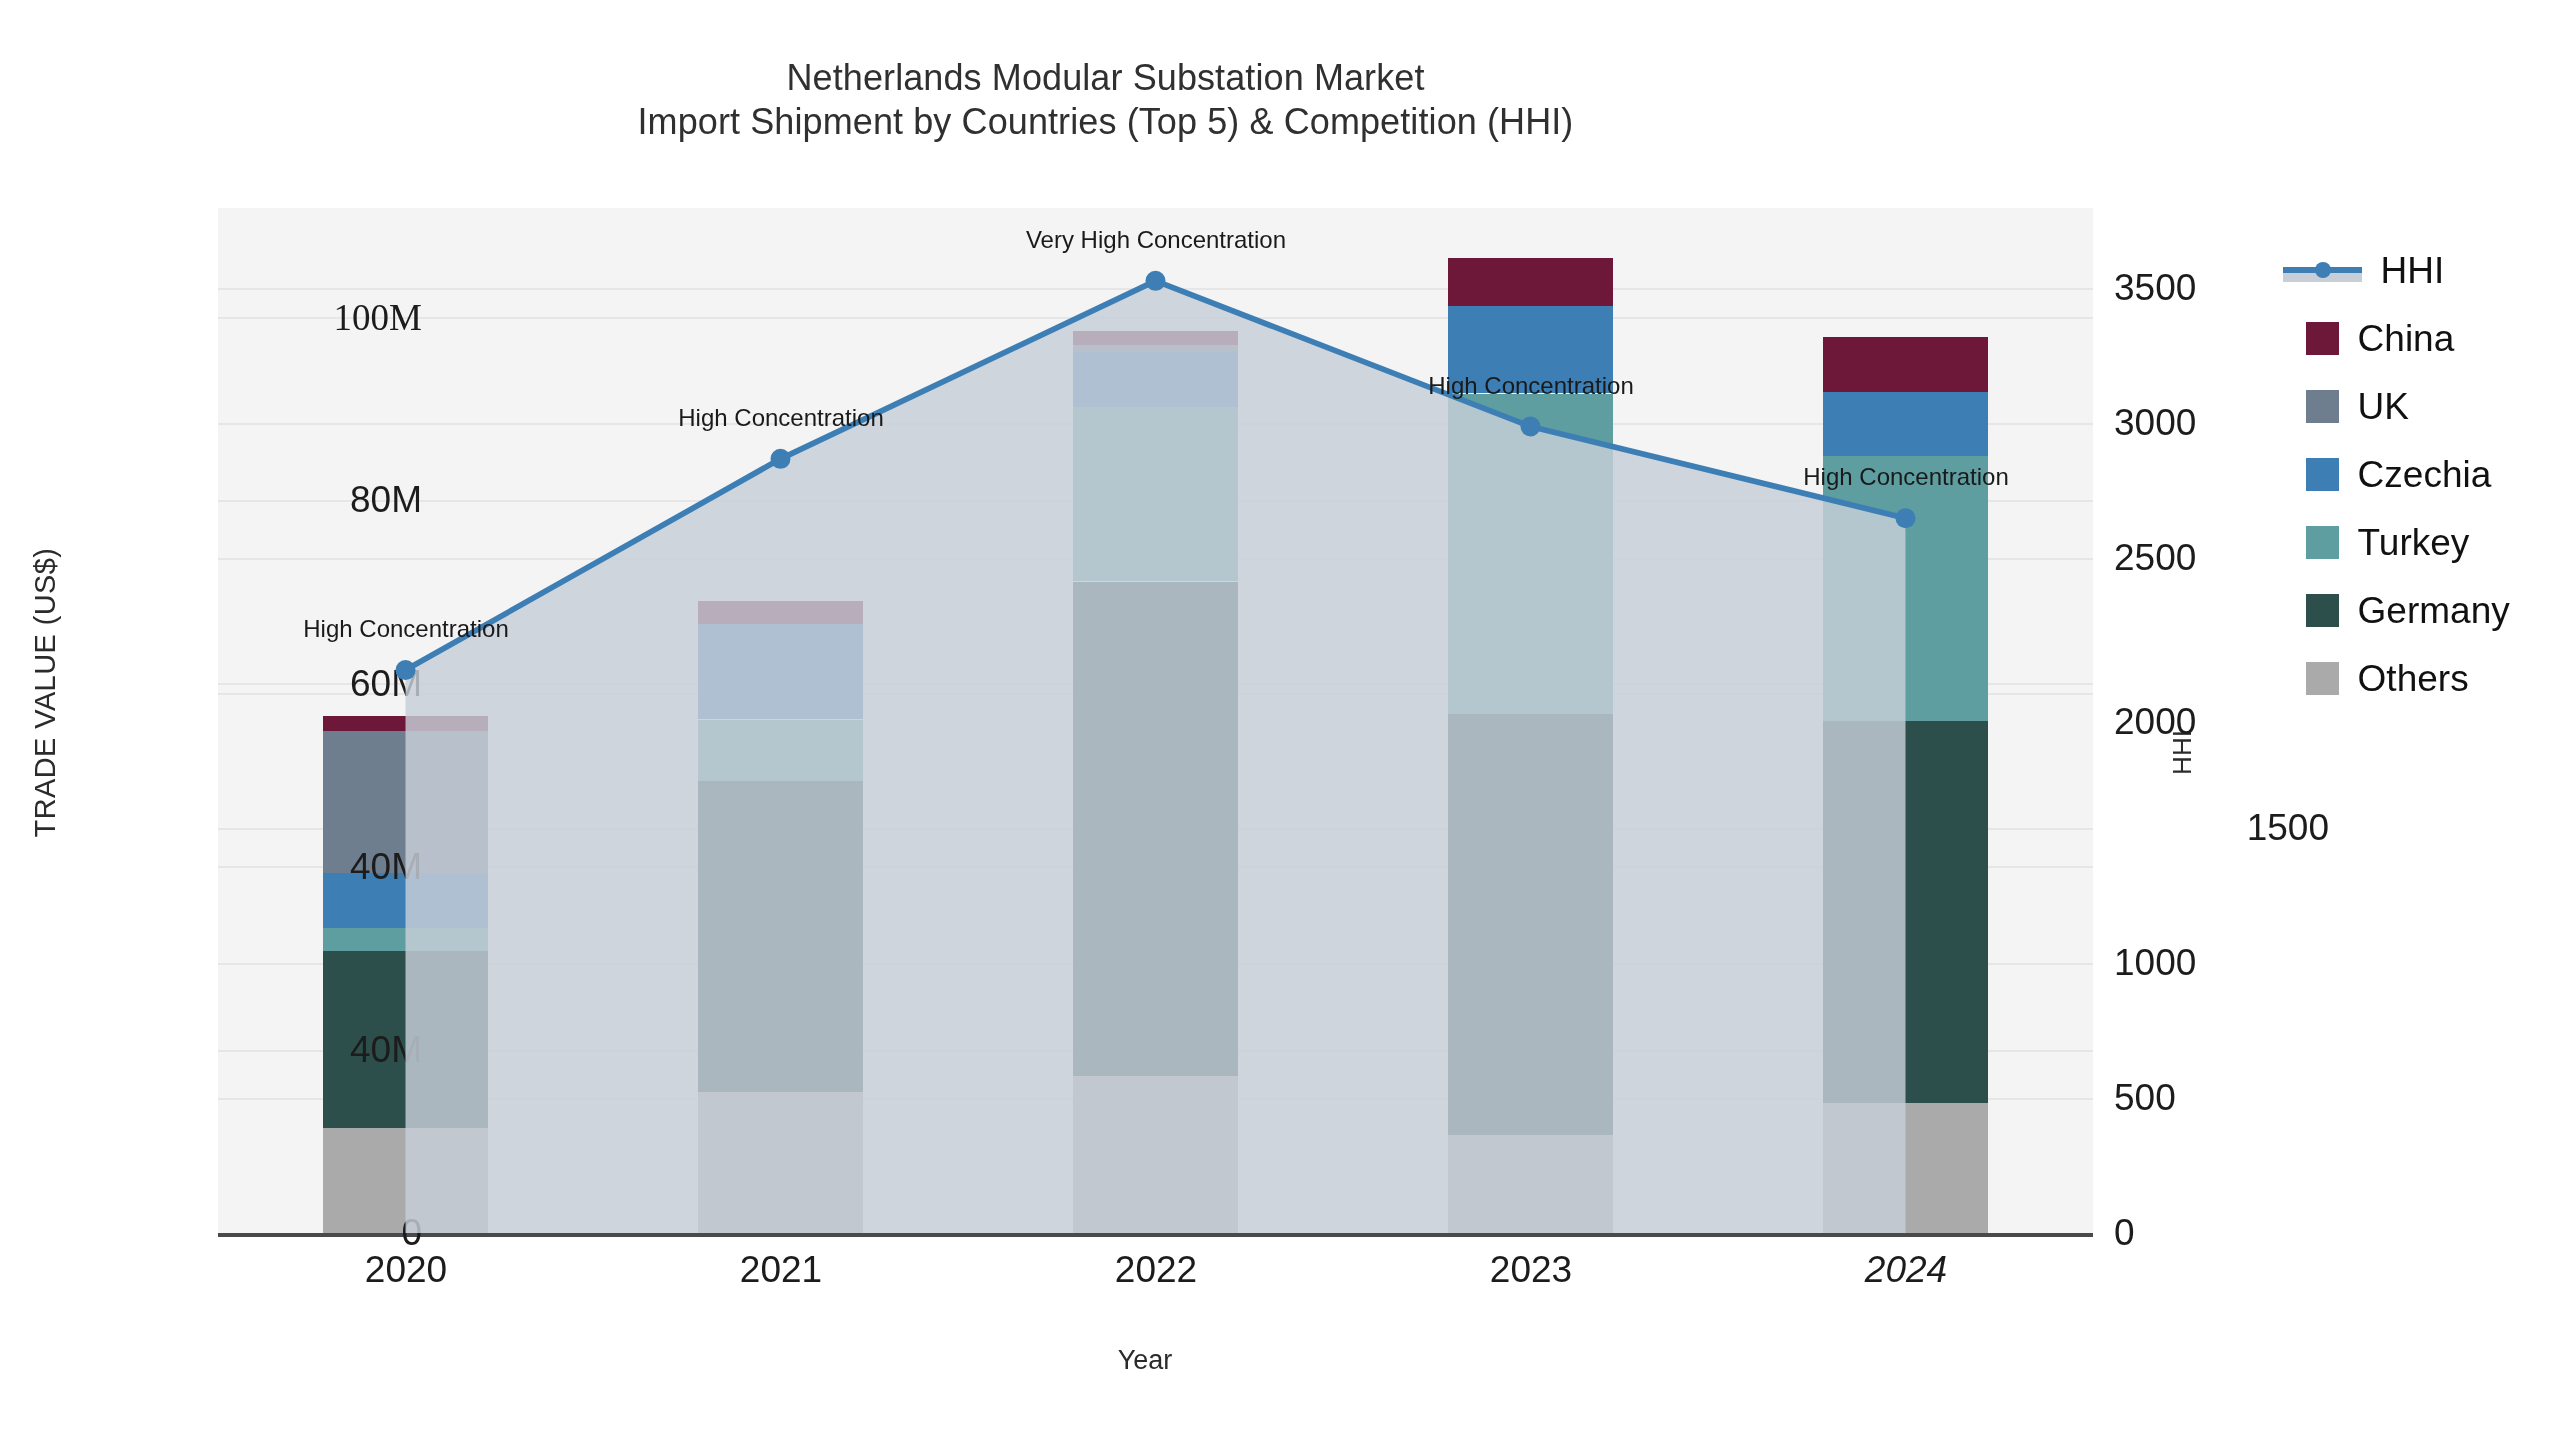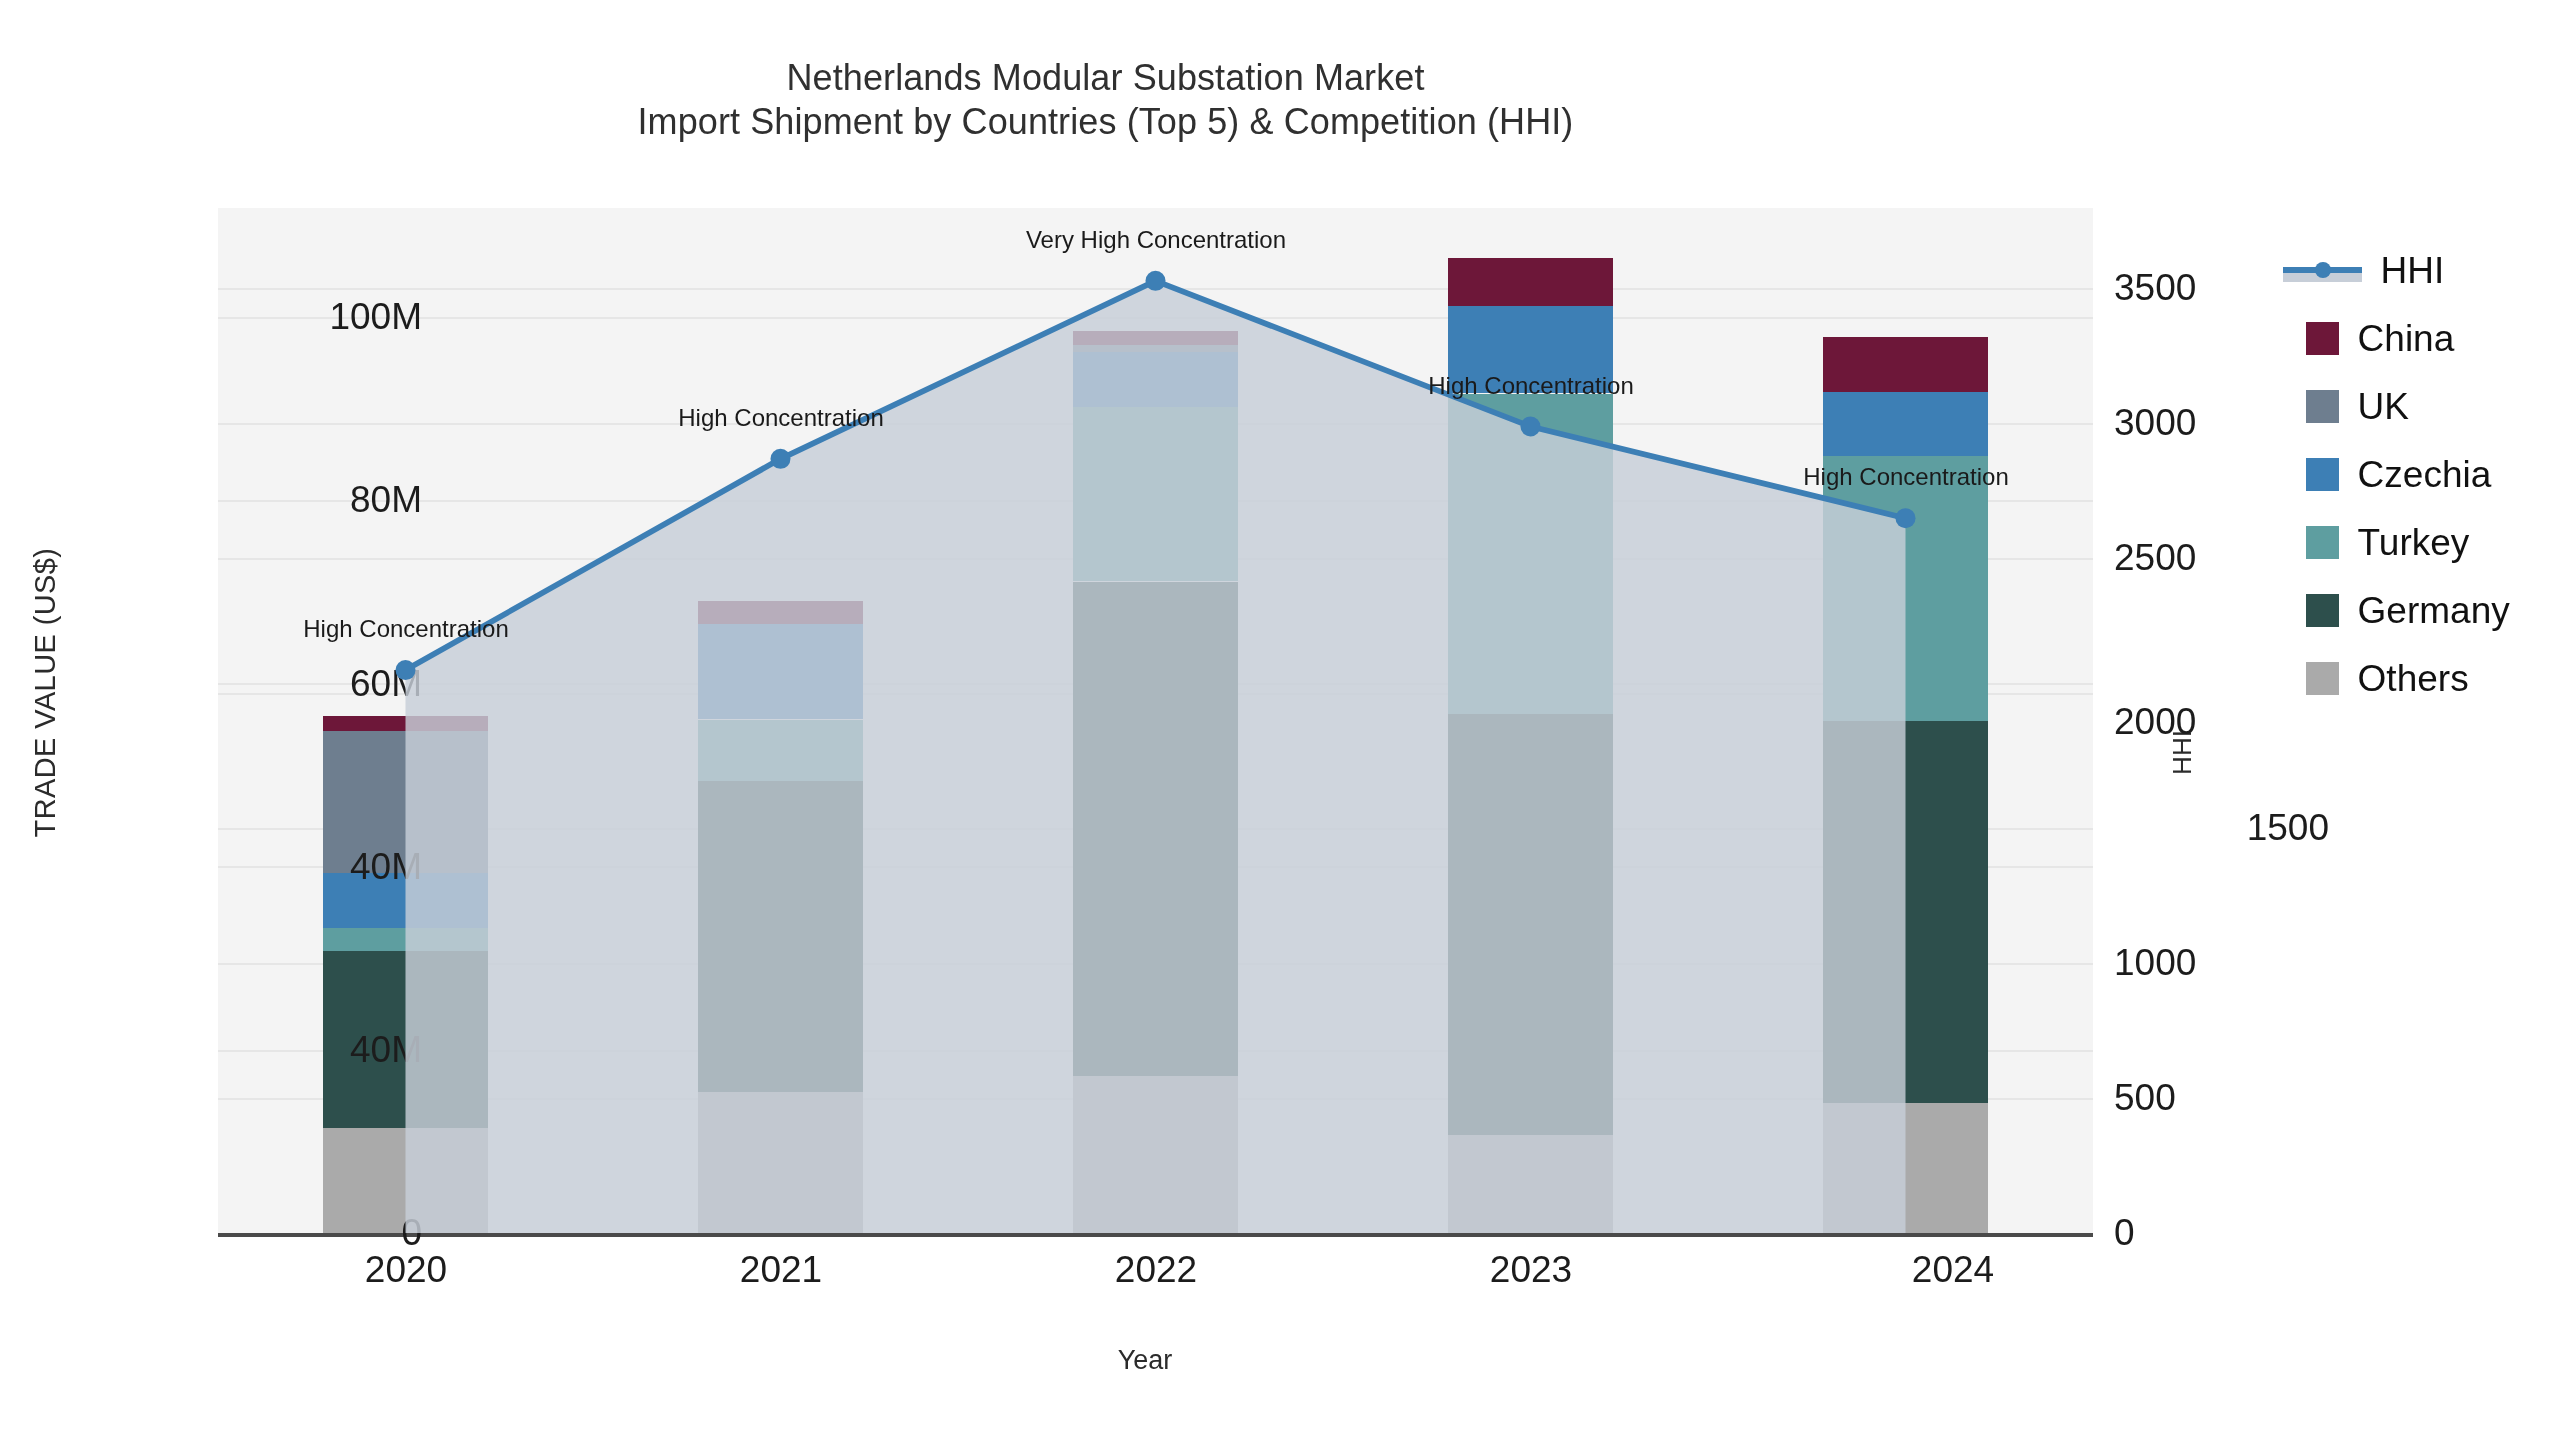--- a/index.html
+++ b/index.html
@@ -123,38 +123,38 @@
       </div>
   </div>
   <div class="baseline" style="left:218px;top:1233px;"></div>
 
   <div id="yticks-layer">
       <div class="ytick" style="top: 1233px;">0</div>
       <div class="ytick" style="top: 1050px;">40M</div>
       <div class="ytick" style="top: 867px;">40M</div>
       <div class="ytick" style="top: 684px;">60M</div>
       <div class="ytick" style="top: 500px;">80M</div>
-      <div class="ytick" style="top: 317px;">100M</div>
+      <div class="ytick" style="top: 317px; font-family: Liberation Serif, serif;">100M</div>
     </div>
   <div id="yticksr-layer">
       <div class="ytick-r" style="top: 1233px;">0</div>
       <div class="ytick-r" style="top: 1098px;">500</div>
       <div class="ytick-r" style="top: 963px;">1000</div>
       <div class="ytick-r" style="top: 828px; text-align: right;">1500</div>
       <div class="ytick-r" style="top: 722px;">2000</div>
       <div class="ytick-r" style="top: 558px;">2500</div>
       <div class="ytick-r" style="top: 423px;">3000</div>
       <div class="ytick-r" style="top: 288px;">3500</div>
     </div>
   <div id="xticks-layer">
       <div class="xtick" style="left: 277px;">2020</div>
       <div class="xtick" style="left: 652px;">2021</div>
       <div class="xtick" style="left: 1027px;">2022</div>
       <div class="xtick" style="left: 1402px;">2023</div>
-      <div class="xtick" style="left: 1824px;">2024</div>
+      <div class="xtick" style="left: 1777px; font-style: italic;">2024</div>
     </div>
 
   <svg class="hhi-svg" id="hhi-svg" viewBox="0 0 2620 1433" preserveAspectRatio="none">
       <path d="M 262 1433 L 262 645.9813157894737 L 786 350.70789473684204 L 1310 101.81842105263149 L 1834 305.4552631578947 L 2358 433.6710526315791 L 2358 1433 Z" fill="#c7ced8" fill-opacity="0.82"></path>
       <polyline points="262,645.9813157894737 786,350.70789473684204 1310,101.81842105263149 1834,305.4552631578947 2358,433.6710526315791" fill="none" stroke="#3d7fb5" stroke-width="8" stroke-linejoin="round"></polyline>
       <circle cx="262" cy="645.9813157894737" r="14" fill="#3d7fb5"></circle>
       <circle cx="786" cy="350.70789473684204" r="14" fill="#3d7fb5"></circle>
       <circle cx="1310" cy="101.81842105263149" r="14" fill="#3d7fb5"></circle>
       <circle cx="1834" cy="305.4552631578947" r="14" fill="#3d7fb5"></circle>
       <circle cx="2358" cy="433.6710526315791" r="14" fill="#3d7fb5"></circle>

